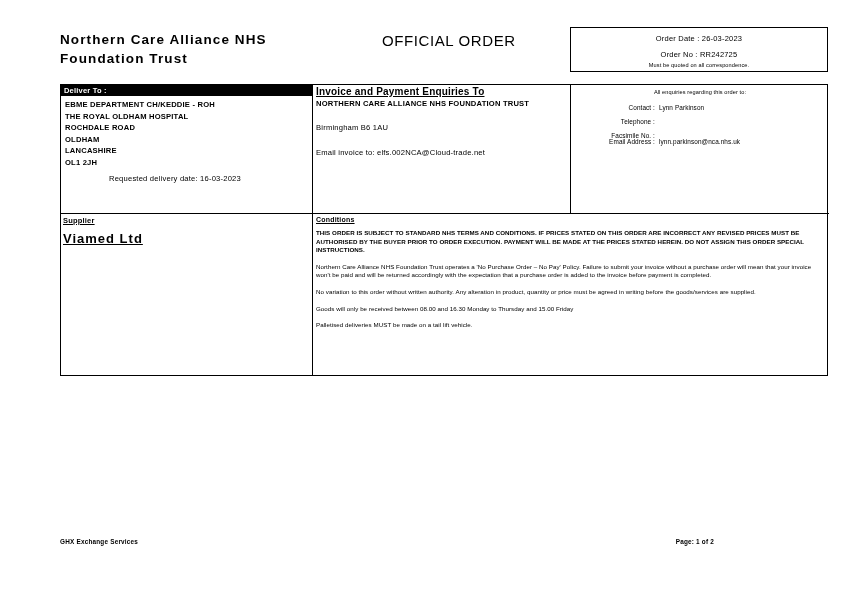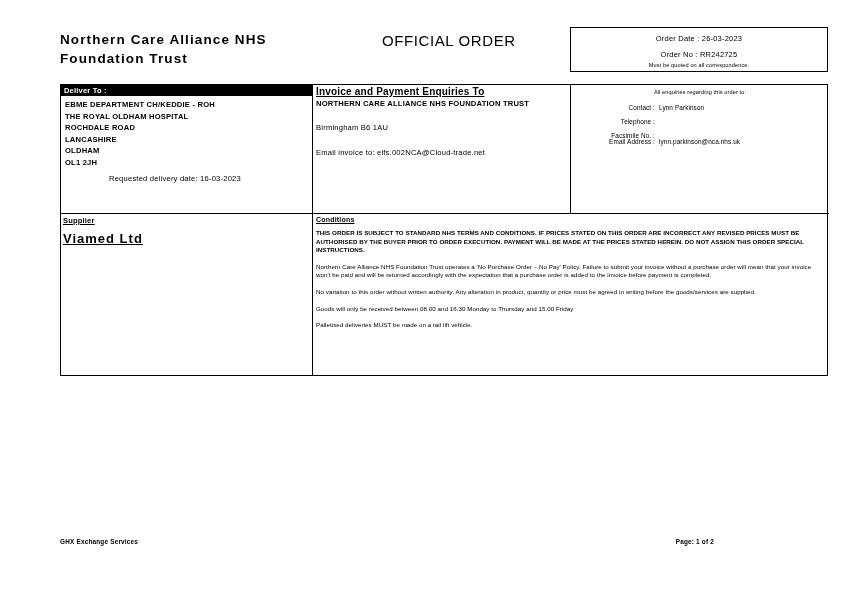--- a/index.html
+++ b/index.html
@@ -320,22 +320,22 @@
   <div class="vline-1"></div>
   <div class="vline-2"></div>
   <div class="hline-left"></div>
   <div class="hline-right"></div>
 
   <div class="deliver-hdr">Deliver To :</div>
   <div class="deliver-body">
     <div>EBME DEPARTMENT CH/KEDDIE - ROH</div>
     <div>THE ROYAL OLDHAM HOSPITAL</div>
     <div>ROCHDALE ROAD</div>
+    <div>OLDHAM</div>
     <div>LANCASHIRE</div>
-    <div>OLDHAM</div>
     <div>OL1 2JH</div>
   </div>
   <div class="deliver-date">Requested delivery date: 16-03-2023</div>
 
   <div class="supplier-hdr">Supplier</div>
   <div class="supplier-name">Viamed Ltd</div>
 
   <div class="invoice-hdr">Invoice and Payment Enquiries To</div>
   <div class="invoice-company">NORTHERN CARE ALLIANCE NHS FOUNDATION TRUST</div>
   <div class="invoice-addr">

